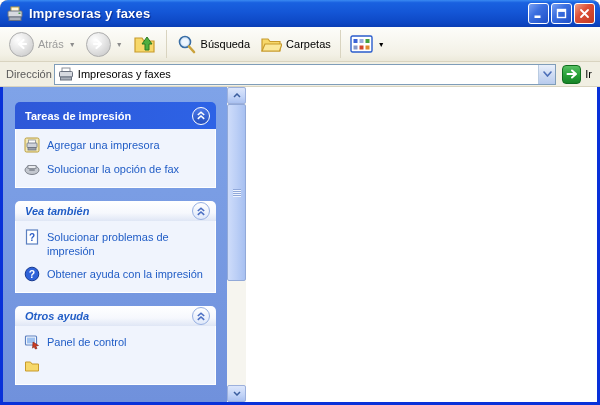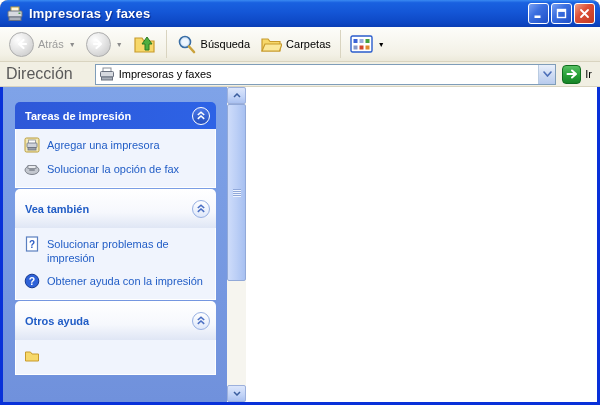--- a/index.html
+++ b/index.html
@@ -47,21 +47,21 @@
   .tlabel { font-size:11px; color:#000; }
   .tlabel.disabled { color:#9b9b9b; }
   .dd-arrow { font-size:7px; color:#8c8c8c; margin-left:1px; }
   .dd-arrow.dark { color:#000; }
   .tsep { width:1px; height:28px; background:#d9d4c0; margin:0 4px; }
   
   .addressbar {
     height:25px; flex:0 0 25px; background:#f1efe3; display:flex; align-items:center;
     padding:0 4px 0 6px; border-bottom:1px solid #d9d4c0;
   }
-  .addr-label { font-size:16px; color:#5a5a5a; margin-right:22px; }
+  .addr-label { font-size:11px; color:#5a5a5a; margin-right:2px; }
   .combo {
     flex:1; height:21px; background:#fff; border:1px solid #7f9db9;
     display:flex; align-items:center; padding-left:3px;
   }
   .combo .ptr { width:16px; height:14px; margin-right:4px; }
   .combo-text { flex:1; font-size:11px; color:#000; }
   .combo-dd {
     width:17px; height:19px; border-left:1px solid #b9cbe1; display:flex; align-items:center; justify-content:center;
     background:linear-gradient(180deg,#e9f0fb 0%,#cfdcf3 50%,#b8cbed 100%);
   }
@@ -70,27 +70,27 @@
     background:linear-gradient(180deg,#58c064 0%,#2aa33a 50%,#178427 100%);
     border:1px solid #0f6e1e; display:flex; align-items:center; justify-content:center;
   }
   .go-label { font-size:11px; color:#000; margin-right:4px; }
   
   .content { flex:1 1 auto; display:flex; min-height:0; border-left:3px solid #0831d9; border-right:3px solid #0831d9; border-bottom:3px solid #0831d9; }
   .taskpane {
     width:224px; flex:0 0 224px; background:linear-gradient(180deg,#7fa3e8 0%,#7091dc 100%);
     padding:15px 0 0 12px; overflow:hidden;
   }
-  .panel { width:201px; margin-bottom:1px; }
+  .panel { width:201px; margin-bottom:13px; }
   .panel-header {
     height:27px; border-radius:5px 5px 0 0; display:flex; align-items:center;
     padding:0 6px 0 10px; cursor:default;
   }
   .panel-header.blue { background:linear-gradient(90deg,#2e58d8 0%,#2d63e6 100%); }
-  .panel-header.light { height:39px; background:linear-gradient(180deg,#ffffff 0%,#f6f8fd 60%,#dfe6f5 100%); }
+  .panel-header.light { height:20px; background:linear-gradient(180deg,#ffffff 0%,#f6f8fd 60%,#dfe6f5 100%);font-style:italic; }
   .panel-title { flex:1; font-size:11px; font-weight:bold; white-space:nowrap; }
   .panel-header.blue .panel-title { color:#fff; }
   .panel-header.light .panel-title { color:#215dc6; }
   .chev {
     width:18px; height:18px; border-radius:50%; display:flex; align-items:center; justify-content:center;
   }
   .chev.on-blue { border:1.5px solid #fff; background:linear-gradient(180deg,#4d79e8,#2450c0); }
   .chev.on-light { border:1px solid #97b0e2; background:linear-gradient(180deg,#ffffff,#dfe8fa); }
   .panel-body {
     background:#f0f4fd; border-left:1px solid #fff; border-right:1px solid #fff; border-bottom:1px solid #fff;
@@ -301,20 +301,28 @@
           <span class="chev on-light">
             <svg width="10" height="9" viewBox="0 0 10 9">
                 <path d="M1.8 4 L5 1.2 L8.2 4" fill="none" stroke="#4b6fc3" stroke-width="1.6"></path>
                 <path d="M1.8 7.8 L5 5 L8.2 7.8" fill="none" stroke="#4b6fc3" stroke-width="1.6"></path>
               </svg>
           </span>
         </div>
         <div class="panel-body">
           <div class="task-item">
             <svg class="task-icon" viewBox="0 0 16 16">
+              <rect x="1.5" y="2" width="11" height="9" rx="1" fill="#fff" stroke="#5a7fc0" stroke-width="1.2"></rect>
+              <rect x="3" y="3.5" width="8" height="6" fill="#9fc2f0"></rect>
+              <path d="M9 8 L14.5 11.5 L11.8 12 L13 14.5 L11.3 15 L10.2 12.6 L8.6 14.2 Z" fill="#cf3b22" stroke="#7e1d0d" stroke-width="0.6"></path>
+            </svg>
+            <span class="task-label">Panel de control</span>
+          </div>
+          <div class="task-item">
+            <svg class="task-icon" viewBox="0 0 16 16">
               <path d="M1.5 4 L6.5 4 L8 6 L14.5 6 L14.5 13 L1.5 13 Z" fill="#f7d86a" stroke="#c89b2d" stroke-width="1"></path>
             </svg>
             <span class="task-label"></span>
           </div>
         </div>
       </div>
 
     </div>
 
     <div class="scrollbar">

